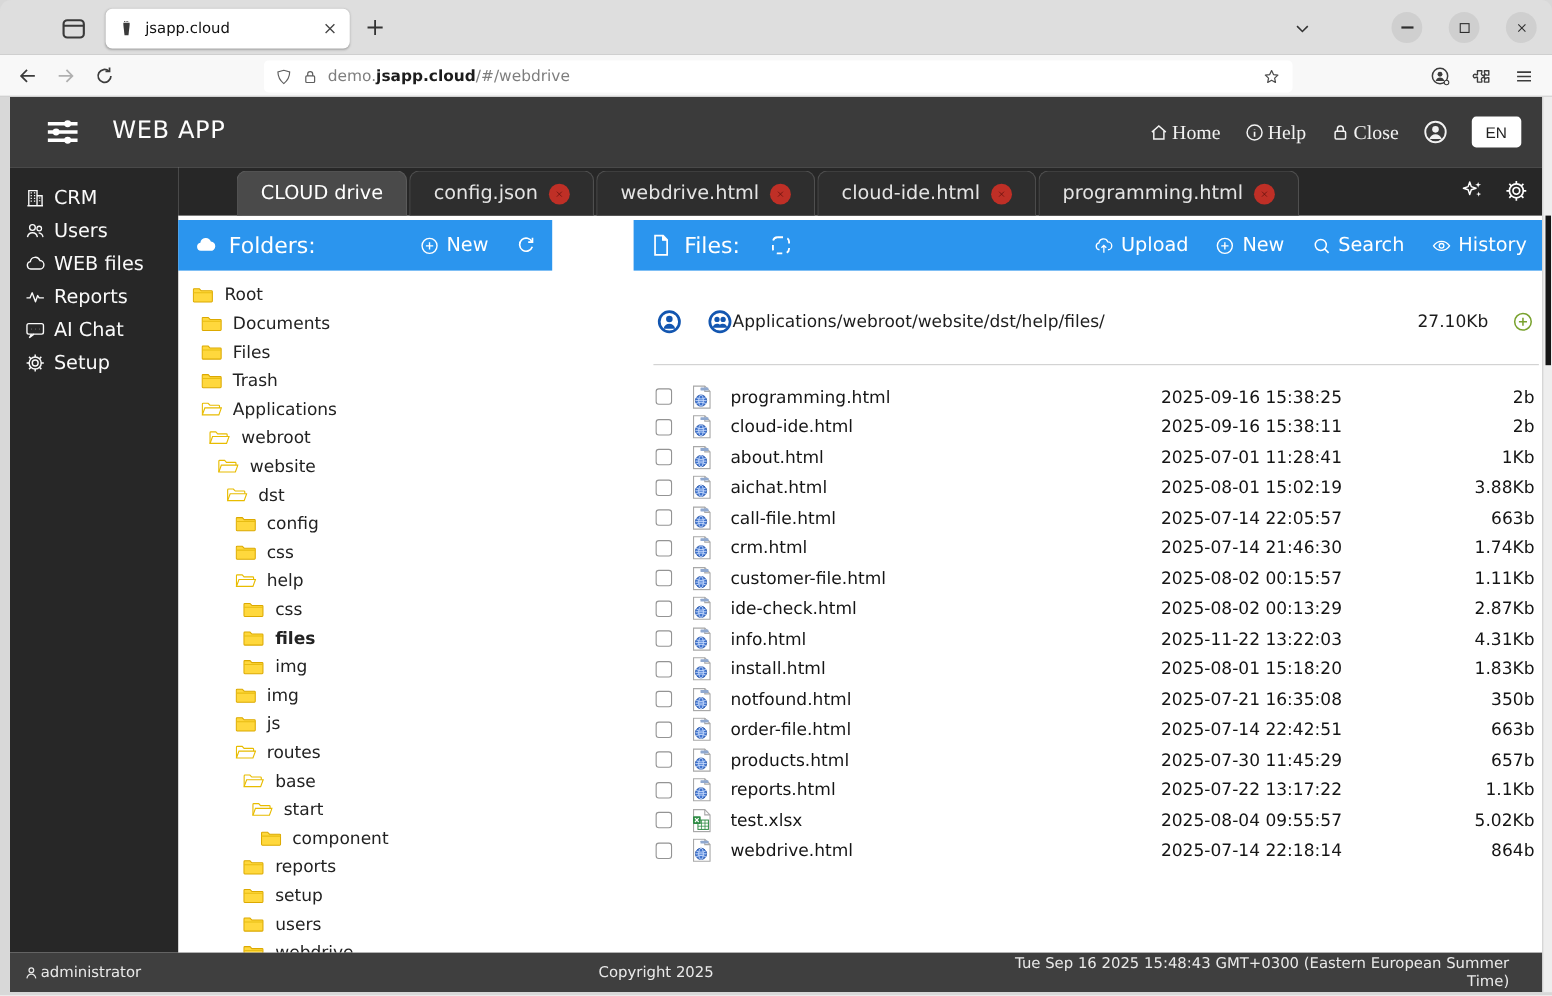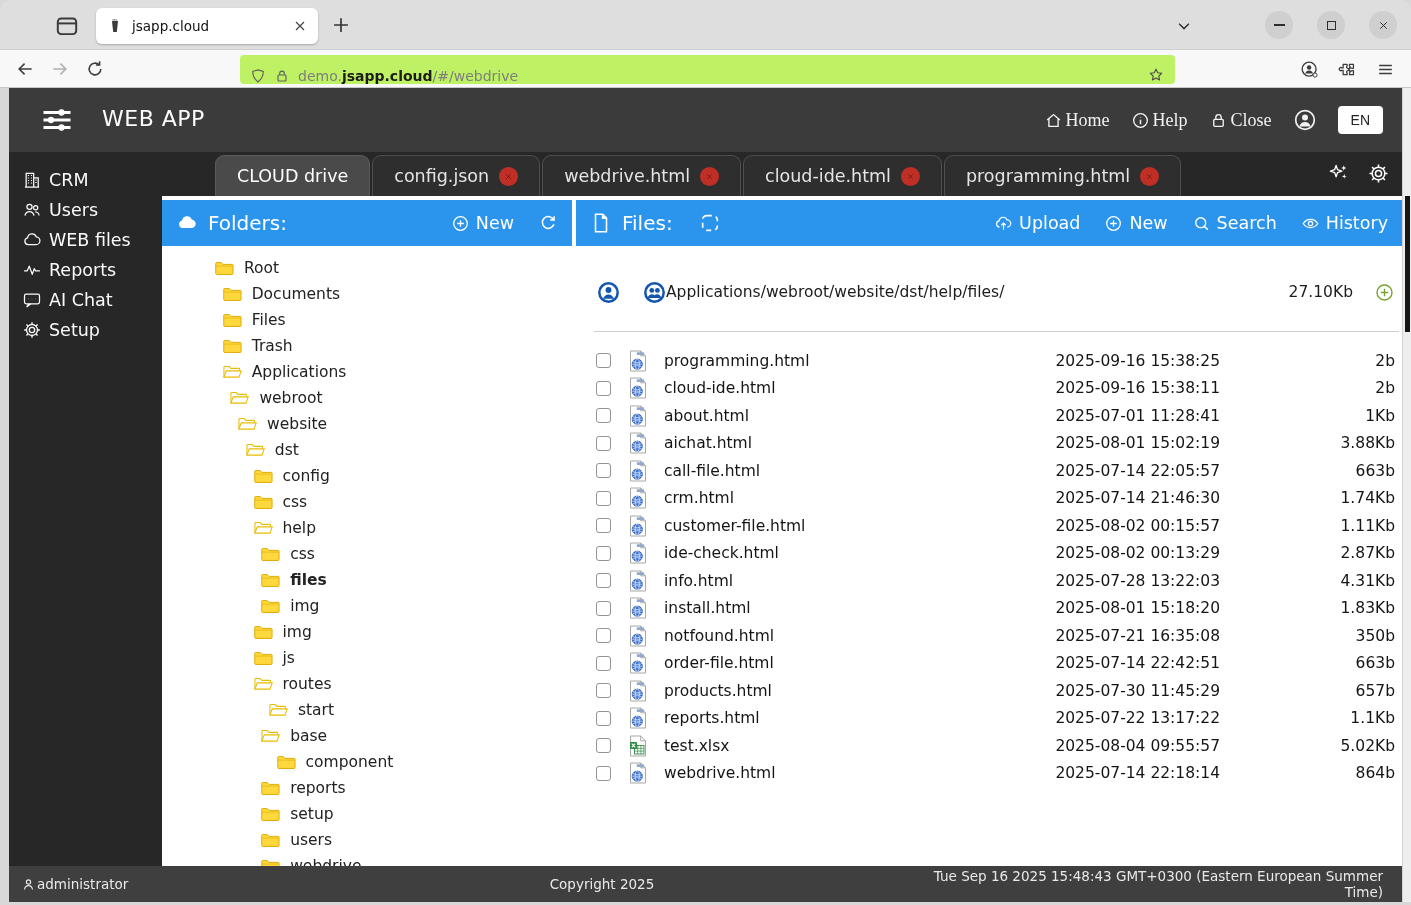--- a/index.html
+++ b/index.html
@@ -15,21 +15,21 @@
   .btab-close { color:#444; width:16px; height:16px; }
   .newtab-btn { position:absolute; left:330px; top:14px; width:22px; height:22px; color:#333; }
   .win-btns { position:absolute; right:14px; top:11px; display:flex; gap:24px; align-items:center; }
   .tabs-chevron { position:absolute; right:218px; top:17px; width:18px; height:18px; color:#333; }
   .wbtn { width:28px; height:28px; border-radius:50%; background:#cfcfcf; display:flex; align-items:center; justify-content:center; color:#2e2e2e; }
   .wbtn .bar { width:11px; height:1.6px; background:#2e2e2e; }
   .wbtn .sq { width:9px; height:9px; border:1.5px solid #2e2e2e; }
   .navbar { position:absolute; left:0; top:50px; width:1411px; height:38px; background:#f8f8f8; border-bottom:1px solid #c9c9c9; display:flex; align-items:center; }
   .nav-ic { width:20px; height:20px; color:#3c3c3c; margin-left:15px; }
   .nav-ic.dim { color:#b0b0b0; }
-  .urlbar { position:absolute; left:240px; top:55px; width:935px; height:29px; background:#bef264; border-radius:4px; display:flex; align-items:flex-end; padding:0 10px; gap:8px; }
+  .urlbar { position:absolute; left:240px; top:55px; width:935px; height:29px; background:#ffffff; border-radius:4px; display:flex; align-items:center; padding:0 10px; gap:8px; }
   .url-ic { width:16px; height:16px; color:#5f5f5f; }
   .url-text { font-size:14px; color:#7e7e7e; flex:1; white-space:nowrap; }
   .url-text b { color:#1c1c1c; font-weight:600; }
   .star-ic { width:18px; height:18px; color:#4a4a4a; }
   .nav-right { position:absolute; right:16px; top:55px; display:flex; gap:19px; align-items:center; height:29px; color:#3c3c3c; }
   .nav-right svg { width:19px; height:19px; }
 
   
   .page { position:absolute; left:9px; top:88px; width:1393px; height:814px; background:#fff; overflow:hidden; }
   .page-scrollbar { position:absolute; right:0; top:88px; width:9px; height:814px; background:#eeeeee; border-left:1px solid #d2d2d2; }
@@ -62,25 +62,25 @@
   .tab-hscroll { position:absolute; left:1176px; top:127px; width:28px; height:5px; background:#141414; }
 
   
   .panel-hdr { position:absolute; top:112px; height:46px; background:#2b95ee; color:#fff; display:flex; align-items:center; padding:0 14px; gap:10px; }
   .panel-title { font-size:20px; }
   .ph-ic { width:22px; height:22px; }
   .ph-right { margin-left:auto; display:flex; align-items:center; gap:24px; }
   .ph-action { display:flex; align-items:center; gap:6px; font-size:17.5px; cursor:pointer; white-space:nowrap; }
   .ph-action svg { width:19px; height:19px; }
 
-  .folders-hdr { left:153px; width:410px; }
+  .folders-hdr { left:153px; width:340px; }
   .files-hdr { left:567px; width:826px; }
 
   
-  .tree { position:absolute; left:153px; top:158px; width:410px; height:620px; overflow:hidden; padding-top:9px;padding-left:40px; }
+  .tree { position:absolute; left:153px; top:158px; width:410px; height:620px; overflow:hidden; padding-top:9px; }
   .tree-row { display:flex; align-items:center; gap:10px; height:26px; padding-left:calc(13px + var(--lvl) * 7.7px); font-size:15.5px; color:#222; cursor:pointer; }
   .tree-row svg { width:19px; height:16px; flex:none; }
   .tree-row .fo-open { display:none; }
   .tree-row.open .fo-open { display:block; }
   .tree-row.selected .tree-label { font-weight:bold; }
 
   
   .files-body { position:absolute; left:567px; top:158px; width:826px; height:620px; }
   .path-row { display:flex; align-items:center; height:36px; margin-top:28px; padding:0 7px 0 21px; }
   .pr-ic { width:23px; height:23px; color:#1356b0; }
@@ -97,21 +97,21 @@
   .file-row.type-xlsx .g-xlsx { display:block; }
   .fname { margin-left:16px; flex:1; }
   .fdate { width:170px; text-align:right; white-space:nowrap; }
   .fsize { width:175px; text-align:right; }
 
   
   .app-footer { position:absolute; left:0; top:778px; width:1393px; height:36px; background:#3f3f3f; color:#e9e9e9; display:flex; align-items:center; font-size:13.5px; z-index:5; }
   .ft-user { display:flex; align-items:center; gap:1px; margin-left:12px; width:280px; }
   .ft-user svg { width:15px; height:15px; }
   .ft-copy { flex:1; text-align:center; }
-  .ft-date { width:480px; text-align:right; margin-right:19px; }
+  .ft-date { width:480px; text-align:right; margin-right:30px; }
 </style>
 </head>
 <body>
 
 <svg width="0" height="0" style="position:absolute" aria-hidden="true">
   <defs>
     <g id="i-home">
         <path d="M4 11.5 12 4.5l8 7M6.2 10v9.5h11.6V10" fill="none" stroke="currentColor" stroke-width="1.7"></path>
       </g>
     <g id="i-info">
@@ -608,33 +608,33 @@
 
           <span class="tree-label">js</span>
         </div>
         <div class="tree-row open" style="--lvl: 5;">
 
           <svg class="ic fo-open" viewBox="0 0 20 16">
             <use href="#f-open"></use>
           </svg>
           <span class="tree-label">routes</span>
         </div>
-        <div class="tree-row open" style="--lvl: 7;">
+        <div class="tree-row open" style="--lvl: 6;">
 
           <svg class="ic fo-open" viewBox="0 0 20 16">
             <use href="#f-open"></use>
           </svg>
-          <span class="tree-label">start</span>
-        </div>
-        <div class="tree-row open" style="--lvl: 6;">
+          <span class="tree-label">base</span>
+        </div>
+        <div class="tree-row open" style="--lvl: 7;">
 
           <svg class="ic fo-open" viewBox="0 0 20 16">
             <use href="#f-open"></use>
           </svg>
-          <span class="tree-label">base</span>
+          <span class="tree-label">start</span>
         </div>
         <div class="tree-row" style="--lvl: 8;">
           <svg class="ic fo-closed" viewBox="0 0 20 16">
             <use href="#f-closed"></use>
           </svg>
 
           <span class="tree-label">component</span>
         </div>
         <div class="tree-row" style="--lvl: 6;">
           <svg class="ic fo-closed" viewBox="0 0 20 16">
@@ -801,21 +801,21 @@
             <span class="fdate">2025-08-02 00:13:29</span>
             <span class="fsize">2.87Kb</span>
           </div>
           <div class="file-row type-html">
             <span class="fcheck"></span>
             <svg class="ic ficon g-html" viewBox="0 0 20 22">
               <use href="#file-html"></use>
             </svg>
 
             <span class="fname">info.html</span>
-            <span class="fdate">2025-07-28 13:22:03</span>
+            <span class="fdate">2025-11-22 13:22:03</span>
             <span class="fsize">4.31Kb</span>
           </div>
           <div class="file-row type-html">
             <span class="fcheck"></span>
             <svg class="ic ficon g-html" viewBox="0 0 20 22">
               <use href="#file-html"></use>
             </svg>
 
             <span class="fname">install.html</span>
             <span class="fdate">2025-08-01 15:18:20</span>

